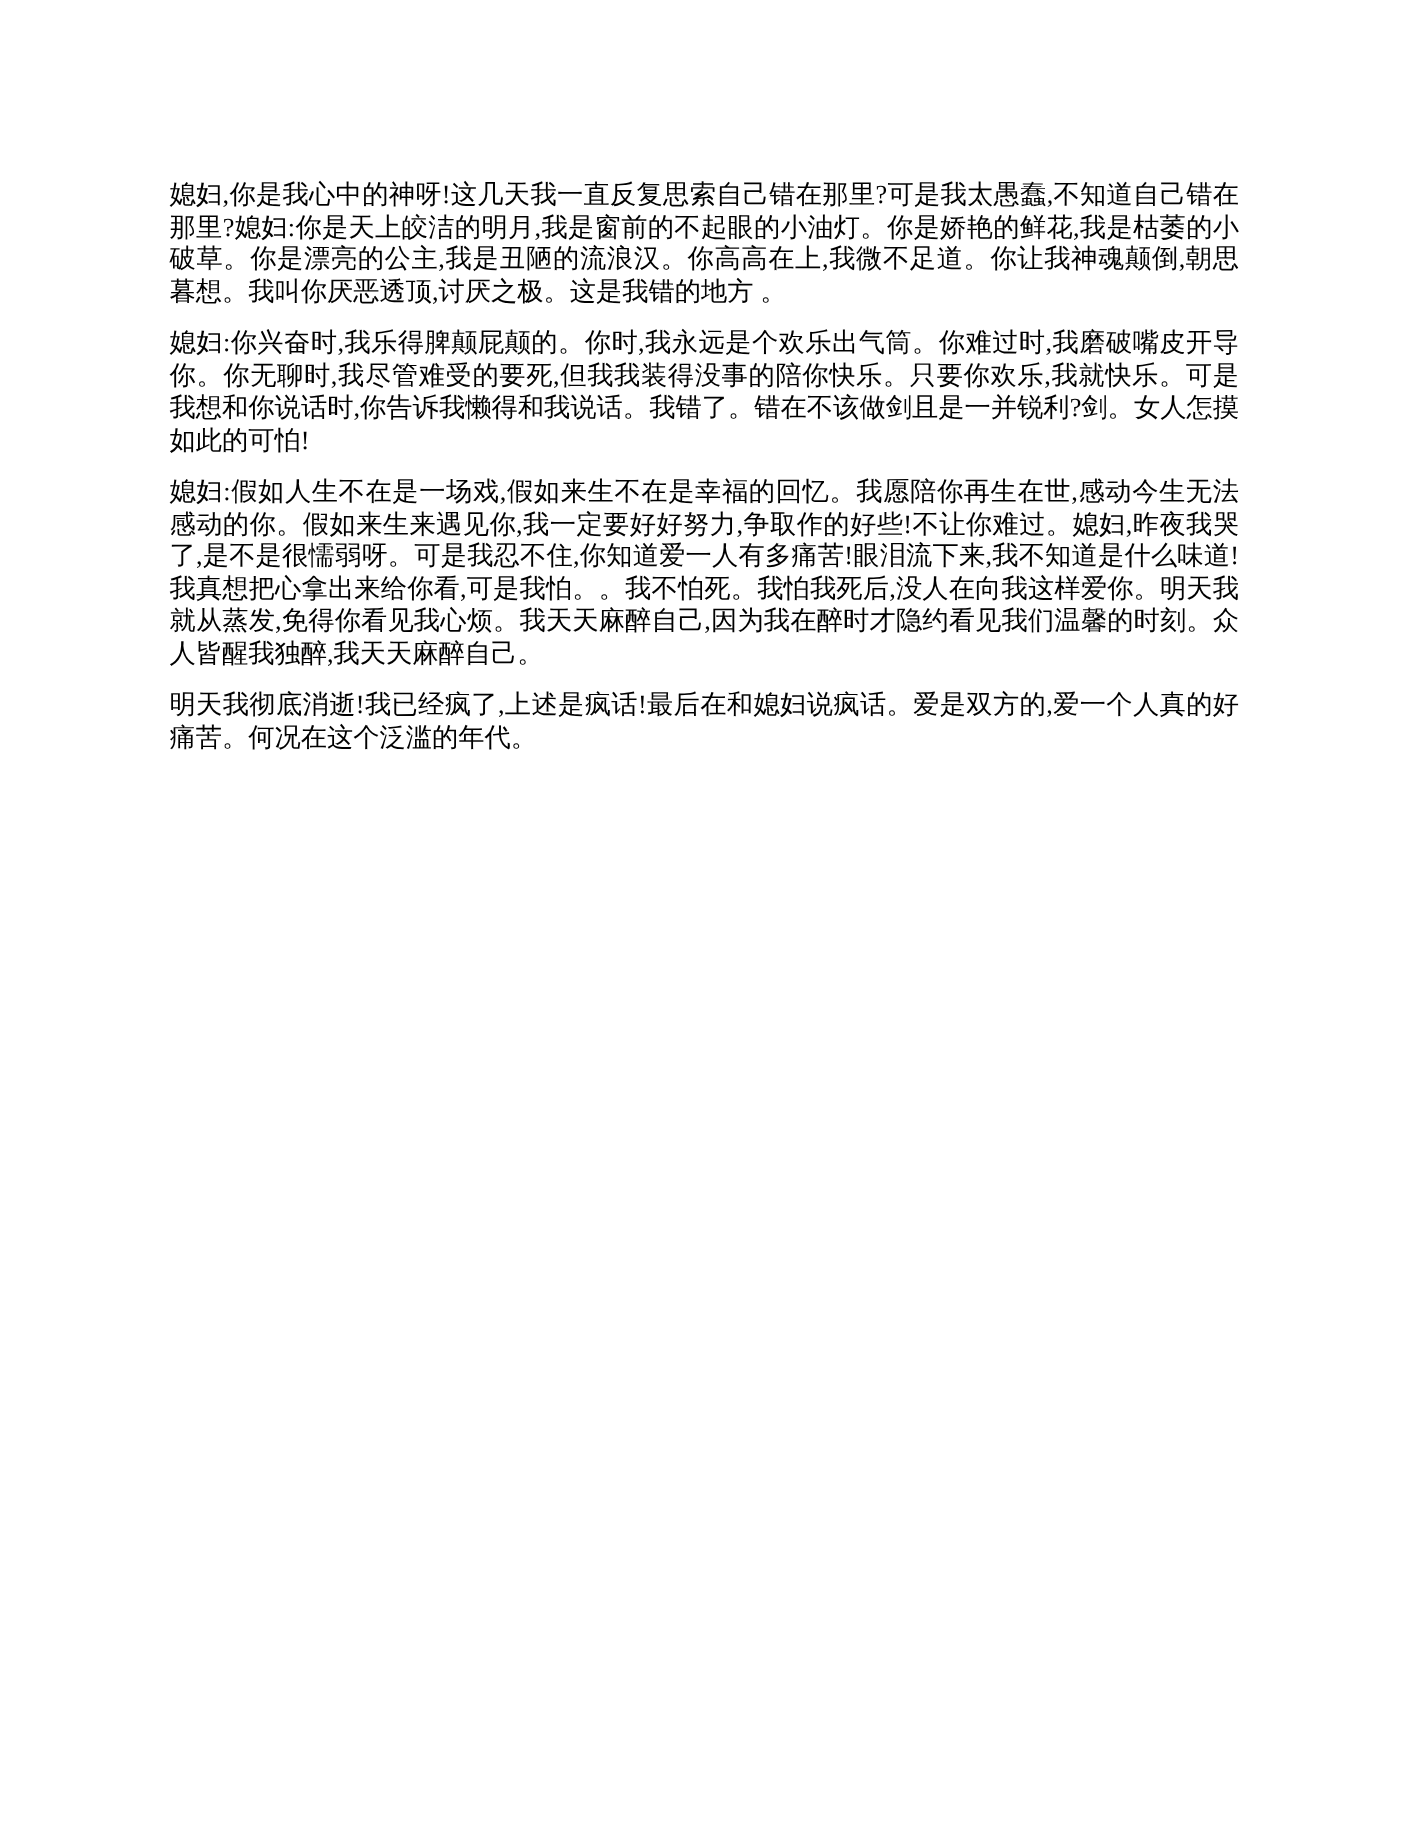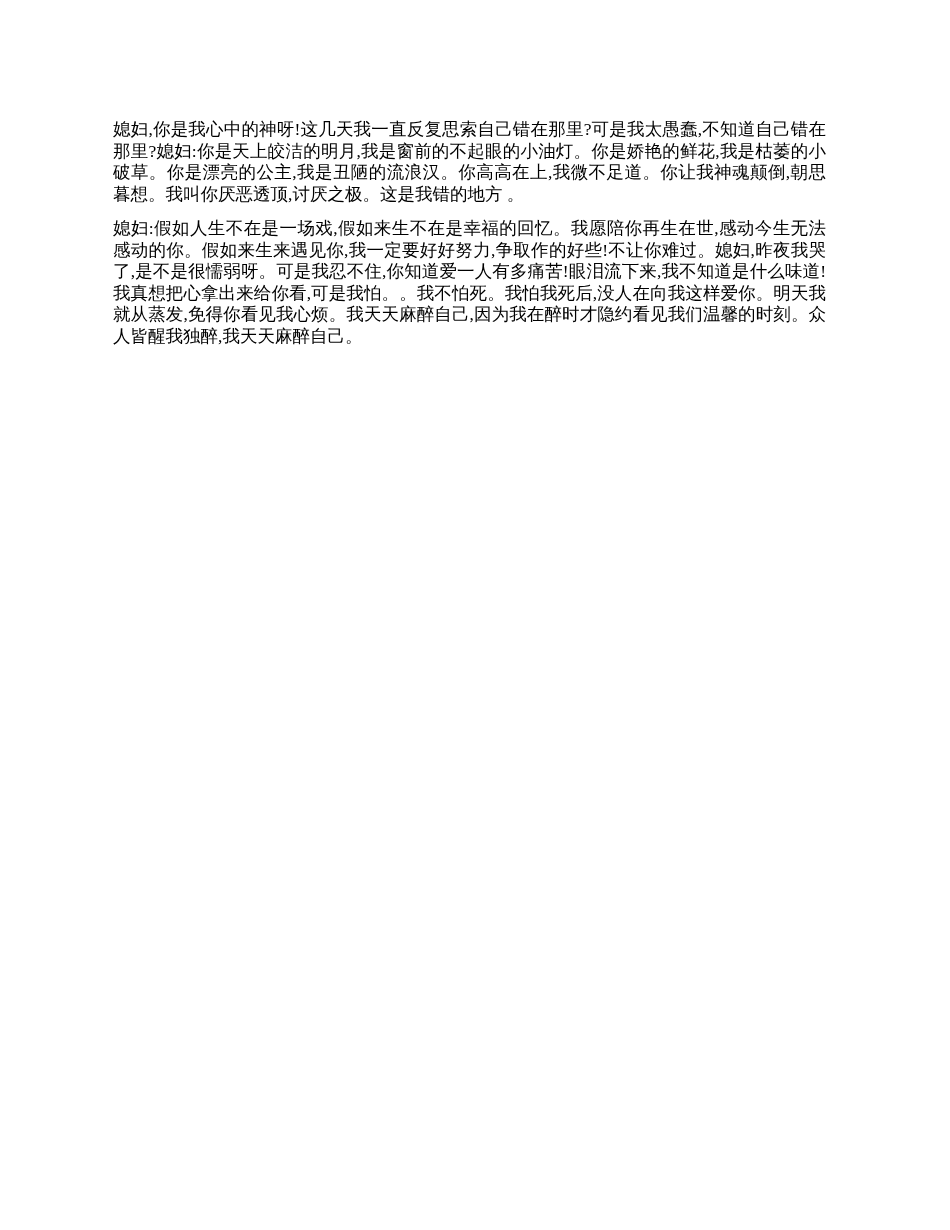--- a/index.html
+++ b/index.html
@@ -28,14 +28,16 @@
     text-justify: inter-ideograph;
     margin: 0 12px 13px 0;
     padding: 0;
   }
 </style>
 </head>
 <body>
 
 <div class="page">
   <p class="para">媳妇,你是我心中的神呀!这几天我一直反复思索自己错在那里?可是我太愚蠢,不知道自己错在那里?媳妇:你是天上皎洁的明月,我是窗前的不起眼的小油灯。你是娇艳的鲜花,我是枯萎的小破草。你是漂亮的公主,我是丑陋的流浪汉。你高高在上,我微不足道。你让我神魂颠倒,朝思暮想。我叫你厌恶透顶,讨厌之极。这是我错的地方 。</p>
+  <p class="para">媳妇:你兴奋时,我乐得脾颠屁颠的。你时,我永远是个欢乐出气筒。你难过时,我磨破嘴皮开导你。你无聊时,我尽管难受的要死,但我我装得没事的陪你快乐。只要你欢乐,我就快乐。可是我想和你说话时,你告诉我懒得和我说话。我错了。错在不该做剑且是一并锐利?剑。女人怎摸如此的可怕!</p>
   <p class="para">媳妇:假如人生不在是一场戏,假如来生不在是幸福的回忆。我愿陪你再生在世,感动今生无法感动的你。假如来生来遇见你,我一定要好好努力,争取作的好些!不让你难过。媳妇,昨夜我哭了,是不是很懦弱呀。可是我忍不住,你知道爱一人有多痛苦!眼泪流下来,我不知道是什么味道!我真想把心拿出来给你看,可是我怕。。我不怕死。我怕我死后,没人在向我这样爱你。明天我就从蒸发,免得你看见我心烦。我天天麻醉自己,因为我在醉时才隐约看见我们温馨的时刻。众人皆醒我独醉,我天天麻醉自己。</p>
+  <p class="para">明天我彻底消逝!我已经疯了,上述是疯话!最后在和媳妇说疯话。爱是双方的,爱一个人真的好痛苦。何况在这个泛滥的年代。</p>
 </div>
 
 </body></html>

